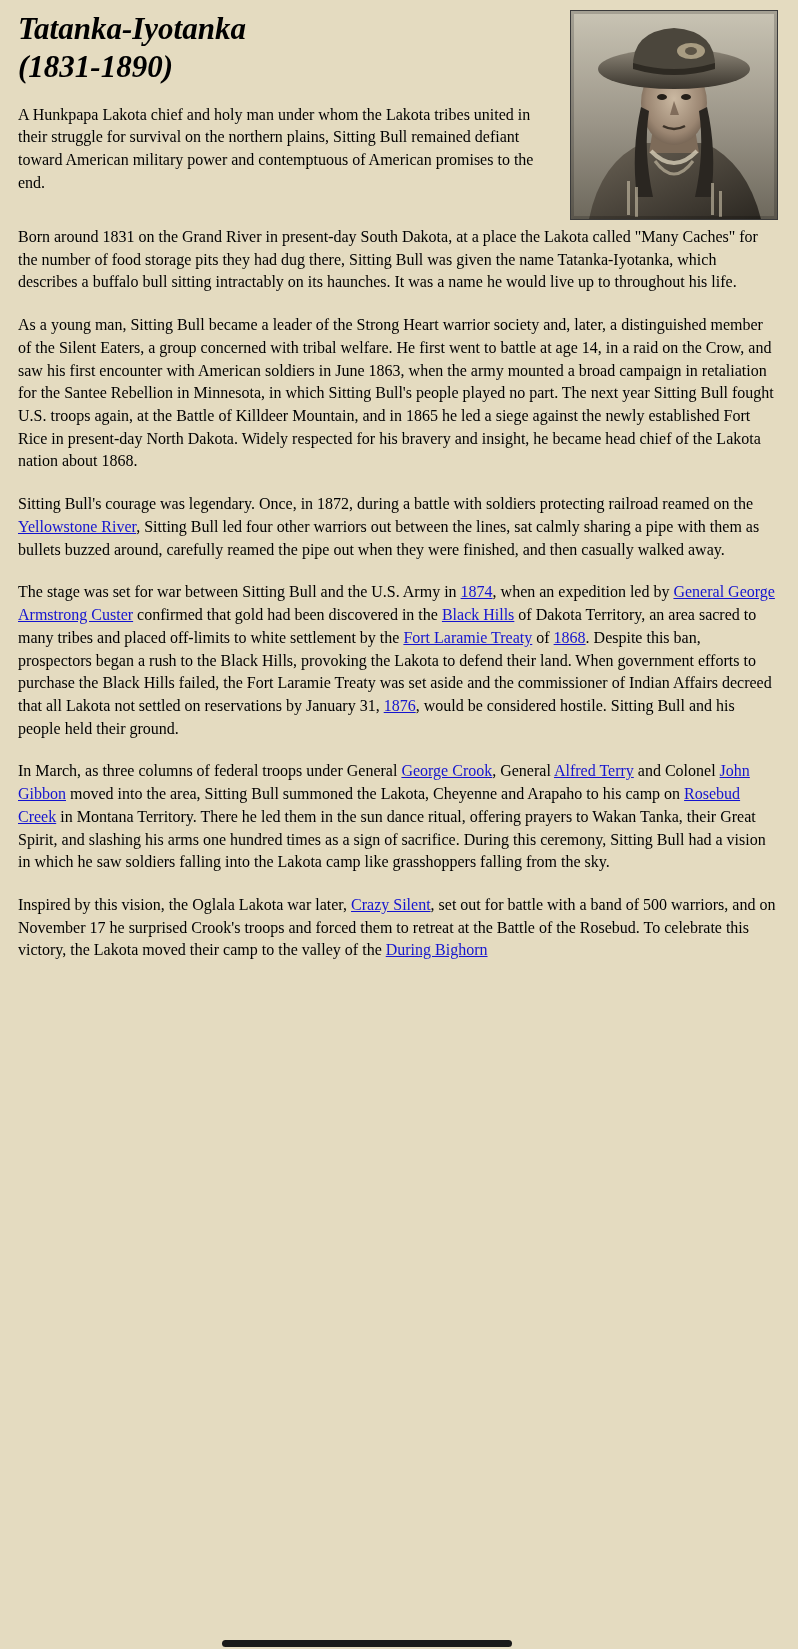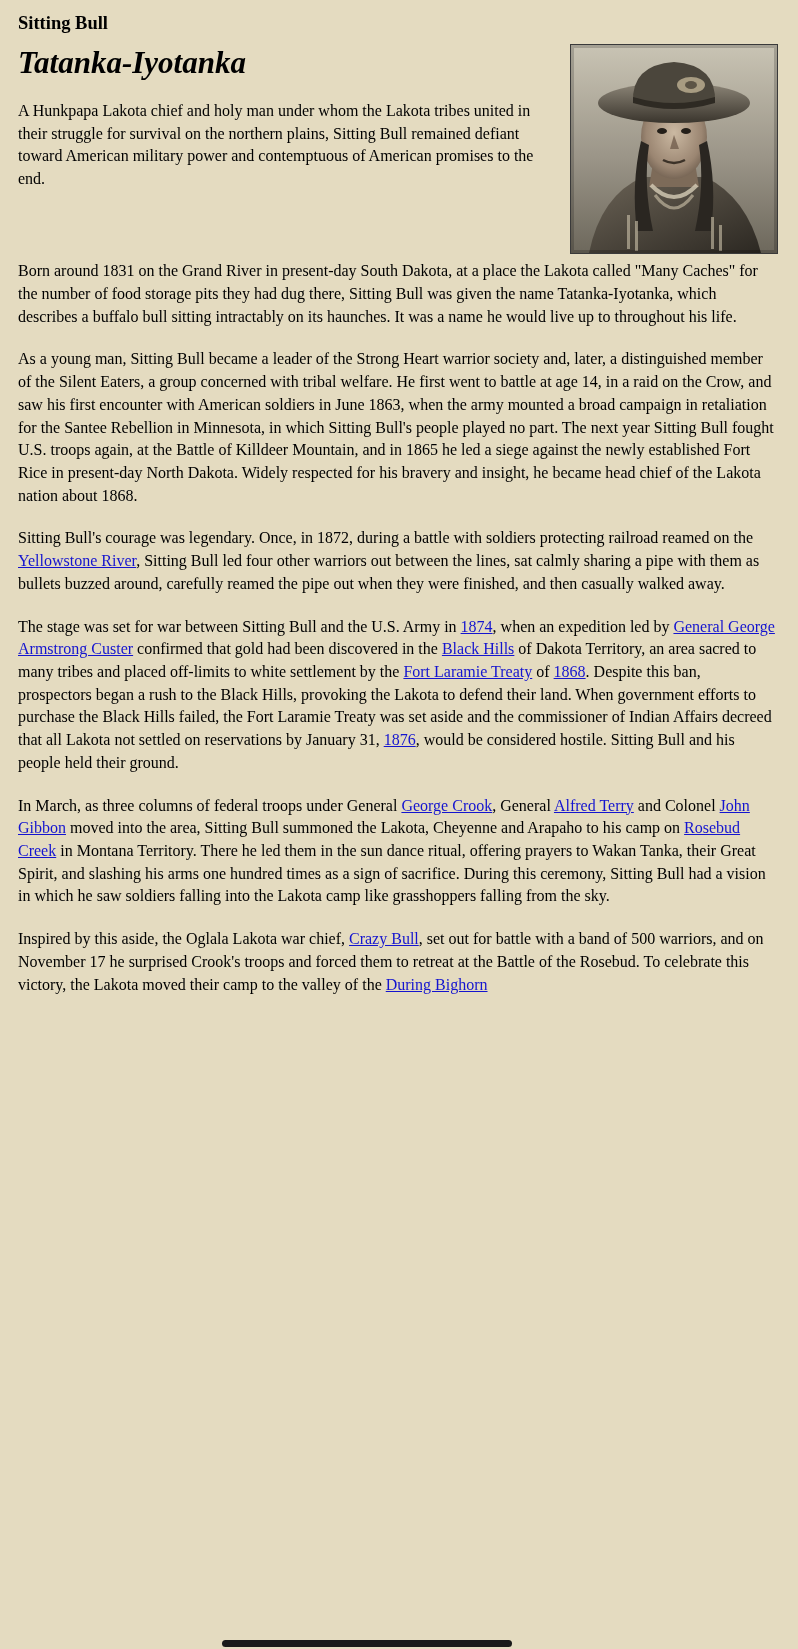--- a/index.html
+++ b/index.html
@@ -83,21 +83,20 @@
     background: #1a1a1a;
     border-radius: 4px;
   }
   .clearfix::after { content: ""; display: block; clear: both; }
 </style>
 </head>
 <body>
 
 <div class="page">
 
-  <div class="title">Sitting Bull</div>
 
   <div class="portrait-box">
     <svg width="206" height="208" viewBox="0 0 206 208" role="img" aria-label="portrait">
       <defs>
         <linearGradient id="bg" x1="0" y1="0" x2="0" y2="1">
           <stop offset="0%" stop-color="#c9c4b4"></stop>
           <stop offset="55%" stop-color="#9a9487"></stop>
           <stop offset="100%" stop-color="#6d685c"></stop>
         </linearGradient>
         <radialGradient id="face" cx="50%" cy="45%" r="60%">
@@ -148,20 +147,21 @@
         <rect x="140" y="172" width="3" height="32"></rect>
         <rect x="148" y="180" width="3" height="26"></rect>
       </g>
 
       <rect x="0" y="0" width="206" height="208" fill="none" stroke="#000" stroke-opacity="0.18" stroke-width="6"></rect>
     </svg>
   </div>
 
   <div class="headline">
     <span>Tatanka-Iyotanka</span>
+    <span class="line2">(1831-1890)</span>
   </div>
 
   <p class="body">
     <span>A Hunkpapa Lakota chief and holy man under whom the Lakota tribes united in their struggle for survival on the northern plains, Sitting Bull remained defiant toward American military power and contemptuous of American promises to the end.</span>
   </p>
 
   <div class="clearfix"></div>
 
   <p class="body">
     <span>Born around 1831 on the Grand River in present-day South Dakota, at a place the Lakota called "Many Caches" for the number of food storage pits they had dug there, Sitting Bull was given the name Tatanka-Iyotanka, which describes a buffalo bull sitting intractably on its haunches. It was a name he would live up to throughout his life.</span>
@@ -177,21 +177,21 @@
 
   <p class="body">
     <span>The stage was set for war between Sitting Bull and the U.S. Army in </span><a href="#">1874</a><span>, when an expedition led by </span><a href="#">General George Armstrong Custer</a><span> confirmed that gold had been discovered in the </span><a href="#">Black Hills</a><span> of Dakota Territory, an area sacred to many tribes and placed off-limits to white settlement by the </span><a href="#">Fort Laramie Treaty</a><span> of </span><a href="#">1868</a><span>. Despite this ban, prospectors began a rush to the Black Hills, provoking the Lakota to defend their land. When government efforts to purchase the Black Hills failed, the Fort Laramie Treaty was set aside and the commissioner of Indian Affairs decreed that all Lakota not settled on reservations by January 31, </span><a href="#">1876</a><span>, would be considered hostile. Sitting Bull and his people held their ground.</span>
   </p>
 
   <p class="body">
     <span>In March, as three columns of federal troops under General </span><a href="#">George Crook</a><span>, General </span><a href="#">Alfred Terry</a><span> and Colonel </span><a href="#">John Gibbon</a><span> moved into the area, Sitting Bull summoned the Lakota, Cheyenne and Arapaho to his camp on </span><a href="#">Rosebud Creek</a><span> in Montana Territory. There he led them in the sun dance ritual, offering prayers to Wakan Tanka, their Great Spirit, and slashing his arms one hundred times as a sign of sacrifice. During this ceremony, Sitting Bull had a vision in which he saw soldiers falling into the Lakota camp like grasshoppers falling from the sky.</span>
   </p>
 
   <p class="body">
-    <span>Inspired by this aside, the Oglala Lakota war chief, </span><a href="#">Crazy Bull</a><span>, set out for battle with a band of 500 warriors, and on November 17 he surprised Crook's troops and forced them to retreat at the Battle of the Rosebud. To celebrate this victory, the Lakota moved their camp to the valley of the </span><a href="#">During Bighorn</a>
+    <span>Inspired by this vision, the Oglala Lakota war later, </span><a href="#">Crazy Silent</a><span>, set out for battle with a band of 500 warriors, and on November 17 he surprised Crook's troops and forced them to retreat at the Battle of the Rosebud. To celebrate this victory, the Lakota moved their camp to the valley of the </span><a href="#">During Bighorn</a>
   </p>
 
   <div class="scrollbar-overlay">
     <div class="scrollbar-track"></div>
     <div class="scrollbar-thumb"></div>
   </div>
 
 </div>
 
 </body></html>

